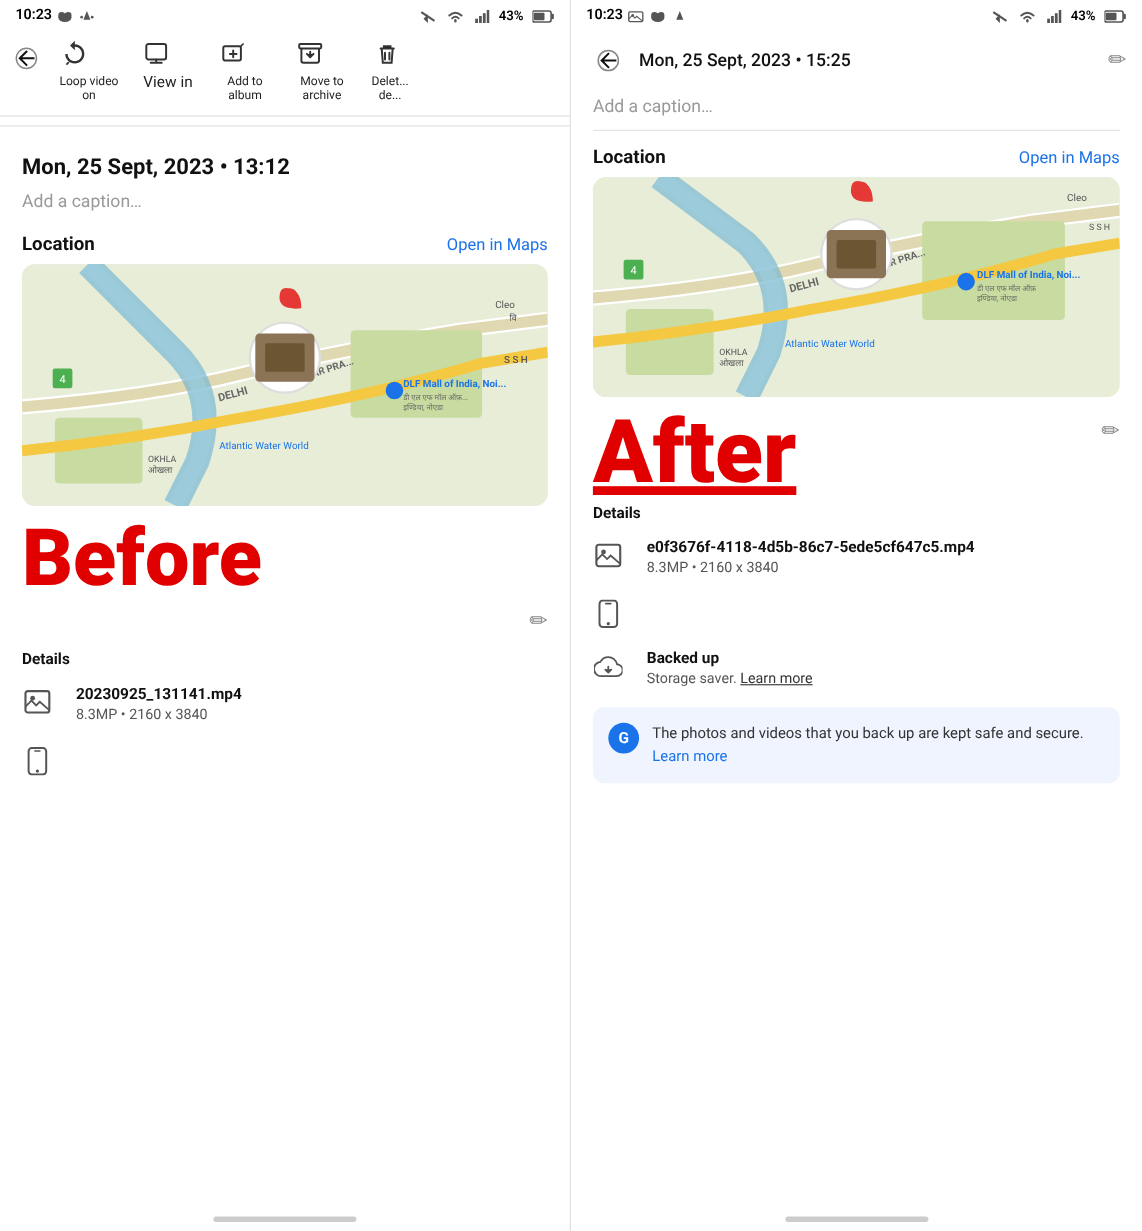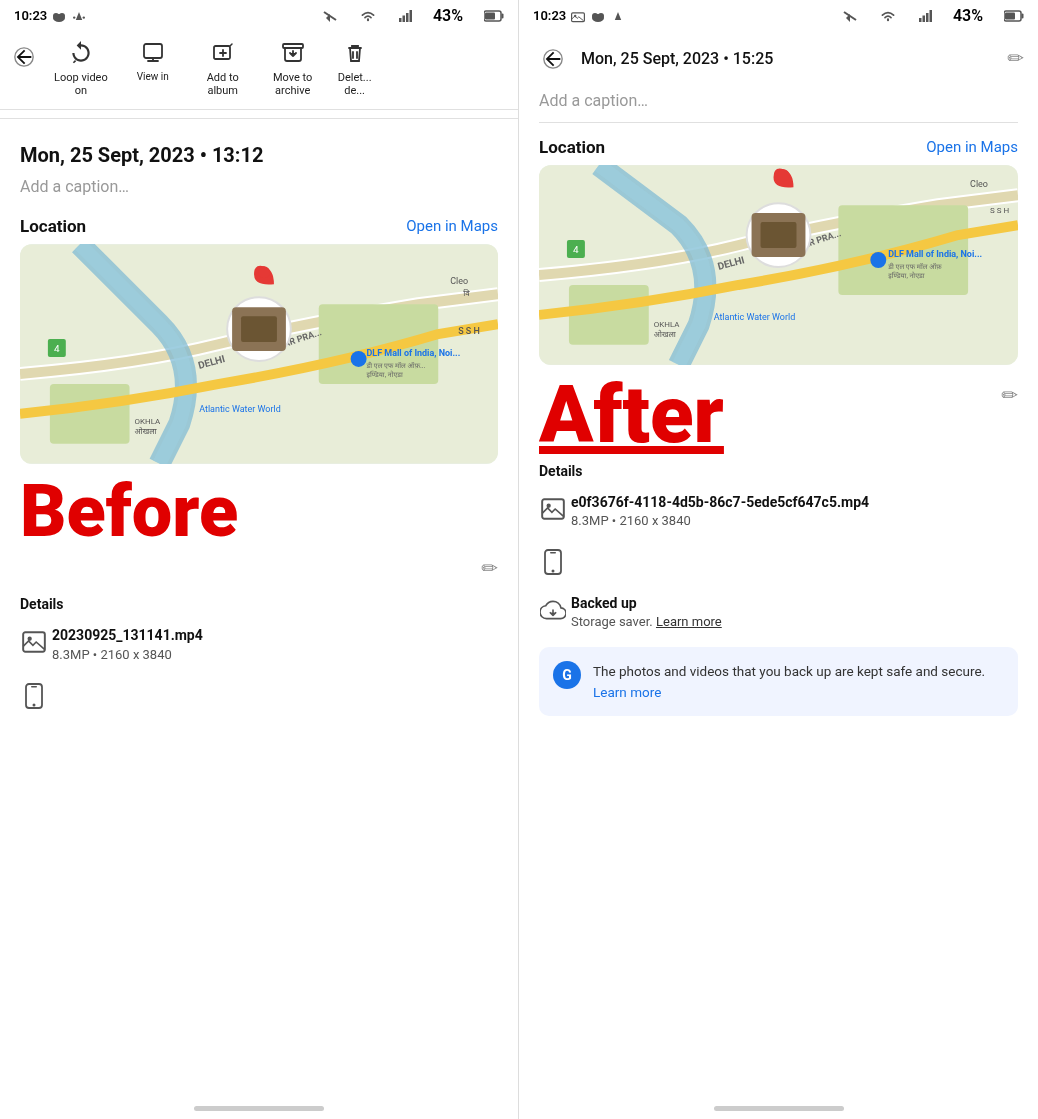--- a/index.html
+++ b/index.html
@@ -26,34 +26,33 @@
     
     .status-bar {
       display: flex;
       justify-content: space-between;
       align-items: center;
       padding: 6px 14px 4px;
       font-size: 13px;
       font-weight: 600;
     }
     .status-left { display: flex; align-items: center; gap: 4px; }
-    .status-right { display: flex; align-items: center; gap: 21px; font-size: 16px; }
+    .status-right { display: flex; align-items: flex-end; gap: 8px; font-size: 12px; }
 
     
     .toolbar {
       display: flex;
       align-items: flex-start;
       padding: 6px 4px 8px;
       border-bottom: 1px solid #e0e0e0;
       gap: 0;
     }
     .toolbar-item {
       display: flex;
       flex-direction: column;
-      align-items: center;
       gap: 4px;
       padding: 4px 10px;
       font-size: 12px;
       color: #222;
       cursor: pointer;
       min-width: 70px;
     }
     .toolbar-item .icon-wrap {
       width: 28px;
       height: 28px;
@@ -141,21 +140,21 @@
     .details-section-title {
       font-size: 14px;
       font-weight: 700;
       color: #111;
       margin-bottom: 14px;
     }
 
     .detail-item {
       display: flex;
       align-items: flex-start;
-      gap: 4px;
+      gap: 21px;
       margin-bottom: 18px;
     }
     .detail-icon {
       width: 28px;
       height: 28px;
       display: flex;
       align-items: center;
       justify-content: center;
       flex-shrink: 0;
       margin-top: 2px;
@@ -319,21 +318,21 @@
       </div>
       <span style="font-size:11px;text-align:center;line-height:1.2">Loop video<br>on</span>
     </div>
     <div class="toolbar-item">
       <div class="icon-wrap">
         <svg width="24" height="24" viewBox="0 0 24 24">
             <rect x="3" y="3" width="18" height="14" rx="2" stroke="#333" stroke-width="1.8" fill="none"></rect>
             <path d="M7 20h10M12 17v3" stroke="#333" stroke-width="1.8" stroke-linecap="round"></path>
           </svg>
       </div>
-      <span style="font-size:10px;text-align:center">View in</span>
+      <span style="font-size:14px;text-align:center">View in</span>
     </div>
     <div class="toolbar-item">
       <div class="icon-wrap">
         <svg width="24" height="24" viewBox="0 0 24 24">
             <rect x="3" y="5" width="16" height="13" rx="1.5" stroke="#333" stroke-width="1.8" fill="none"></rect>
             <path d="M12 9v6M9 12h6" stroke="#333" stroke-width="1.8" stroke-linecap="round"></path>
             <path d="M19 5 L21 3" stroke="#333" stroke-width="1.5" stroke-linecap="round"></path>
           </svg>
       </div>
       <span style="font-size:11px;text-align:center;line-height:1.2">Add to<br>album</span>

